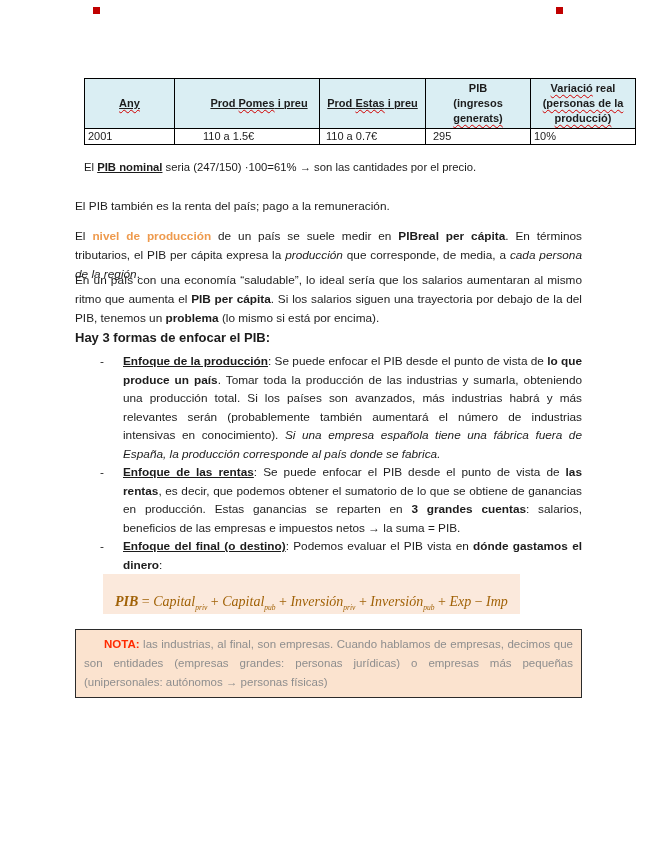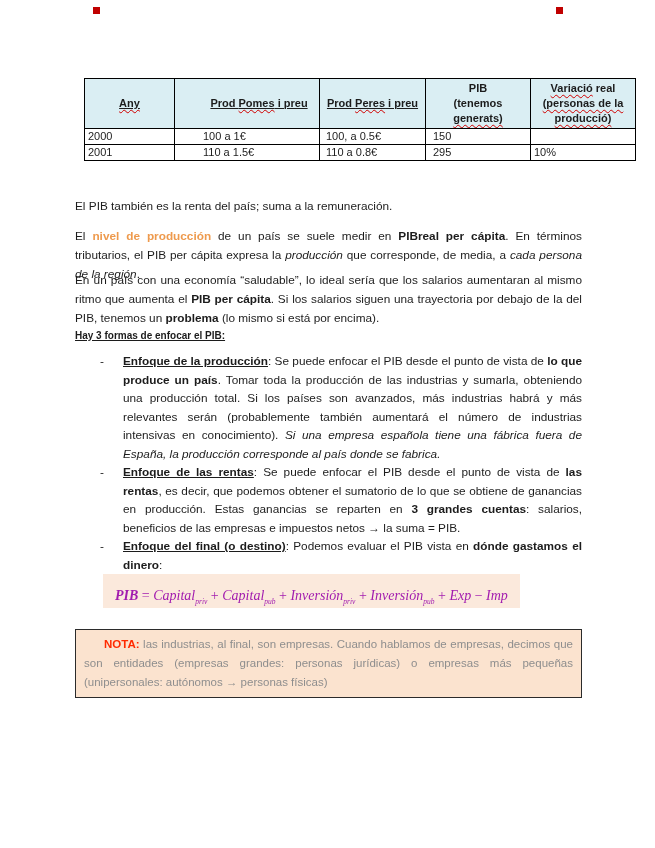--- a/index.html
+++ b/index.html
@@ -21,28 +21,28 @@
   .wavy{text-decoration-line:underline;text-decoration-style:wavy;text-decoration-color:#d00000;
         text-decoration-thickness:1px;text-underline-offset:2px;margin-top:46px;}
 
   
   .blk{position:absolute;left:75px;width:507px;font-size:11.8px;line-height:19px;}
   .just{text-align:justify;}
   .b{font-weight:bold;} .i{font-style:italic;} .bu{font-weight:bold;text-decoration:underline;}
   .orange{color:#ee9a4d;font-weight:bold;}
   .note-line{position:absolute;left:84px;top:161px;font-size:11.3px;}
 
-  .heading{position:absolute;left:75px;top:330px;font-size:10px;font-weight:bold;text-decoration:underline;}
+  .heading{position:absolute;left:75px;top:330px;font-size:13px;font-weight:bold;}
 
   .bullets{position:absolute;left:75px;top:352px;width:507px;font-size:11.8px;line-height:18.5px;}
   .bullet{position:relative;padding-left:48px;text-align:justify;}
   .bullet .dash{position:absolute;left:25px;top:0;}
 
-  .formula{position:absolute;left:103px;top:574px;background:#fbe9dc;padding:14px 12px 4px 12px;
-           font-family:"Liberation Serif",serif;font-size:14px;color:#a21caf;}
+  .formula{position:absolute;left:103px;top:574px;background:#fbe9dc;padding:20px 12px 4px 12px;
+           font-family:"Liberation Serif",serif;font-size:14px;color:#a16207;}
   .formula .res{font-weight:bold;font-style:italic;}
   .formula .base{font-style:italic;}
   .formula sub{font-size:7.5px;font-style:italic;line-height:0;}
 
   .nota{position:absolute;left:75px;top:629px;width:489px;background:#fbe3cf;border:1px solid #2b2b2b;
         padding:5px 8px;font-size:11.5px;line-height:19px;text-align:justify;
         color:#8e8e8e;filter:blur(0.3px);}
   .nota .lbl{color:#ff2a00;font-weight:bold;filter:none;padding-left:20px;}
 </style>
 </head>
@@ -57,54 +57,50 @@
     <table>
       <tbody>
           <tr>
         <th class="c-any">
           <span class="hu"><span class="wavy">Any</span></span>
         </th>
         <th class="c-pomes">
           <span class="hu"><span>Prod </span><span class="wavy">Pomes</span><span> i preu</span></span>
         </th>
         <th class="c-peres">
-          <span class="hu"><span>Prod </span><span class="wavy">Peres</span><span> i preu</span></span>
+          <span class="hu"><span>Prod </span><span class="wavy">Estas</span><span> i preu</span></span>
         </th>
         <th class="c-pib">
           <div>PIB</div>
-          <div>(tenemos</div>
+          <div>(ingresos</div>
           <div><span class="wavy">generats)</span></div>
         </th>
         <th class="c-var">
           <div><span class="wavy">Variació</span><span> real</span></div>
           <div><span class="wavy">(personas de la</span></div>
           <div><span class="wavy">producció)</span></div>
         </th>
       </tr>
       <tr>
-        <td>2000</td>
-        <td class="d-pomes">100 a 1€</td>
-        <td class="d-peres">100, a 0.5€</td>
-        <td class="d-pib">150</td>
-        <td class="d-var"></td>
-      </tr>
-      <tr>
         <td>2001</td>
         <td class="d-pomes">110 a 1.5€</td>
-        <td class="d-peres">110 a 0.8€</td>
+        <td class="d-peres">110 a 0.7€</td>
         <td class="d-pib">295</td>
         <td class="d-var">10%</td>
       </tr>
     </tbody>
       </table>
   </div>
 
+  <div class="note-line">
+    <span>El </span><span class="bu">PIB nominal</span><span> seria (247/150) ·100=61% → son las cantidades por el precio.</span>
+  </div>
 
   <div class="blk" style="top:197px;">
-    <span>El PIB también es la renta del país; suma a la remuneración.</span>
+    <span>El PIB también es la renta del país; pago a la remuneración.</span>
   </div>
 
   <div class="blk just" style="top:227px;">
     <span>El </span><span class="orange">nivel de producción</span><span> de un país se suele medir en </span><span class="b">PIBreal per cápita</span><span>. En términos tributarios, el PIB per cápita expresa la </span><span class="i">producción</span><span> que corresponde, de media, a </span><span class="i">cada persona de la región</span><span>.</span>
   </div>
 
   <div class="blk just" style="top:271px;">
     <span>En un país con una economía “saludable”, lo ideal sería que los salarios aumentaran al mismo ritmo que aumenta el </span><span class="b">PIB per cápita</span><span>. Si los salarios siguen una trayectoria por debajo de la del PIB, tenemos un </span><span class="b">problema</span><span> (lo mismo si está por encima).</span>
   </div>
 

